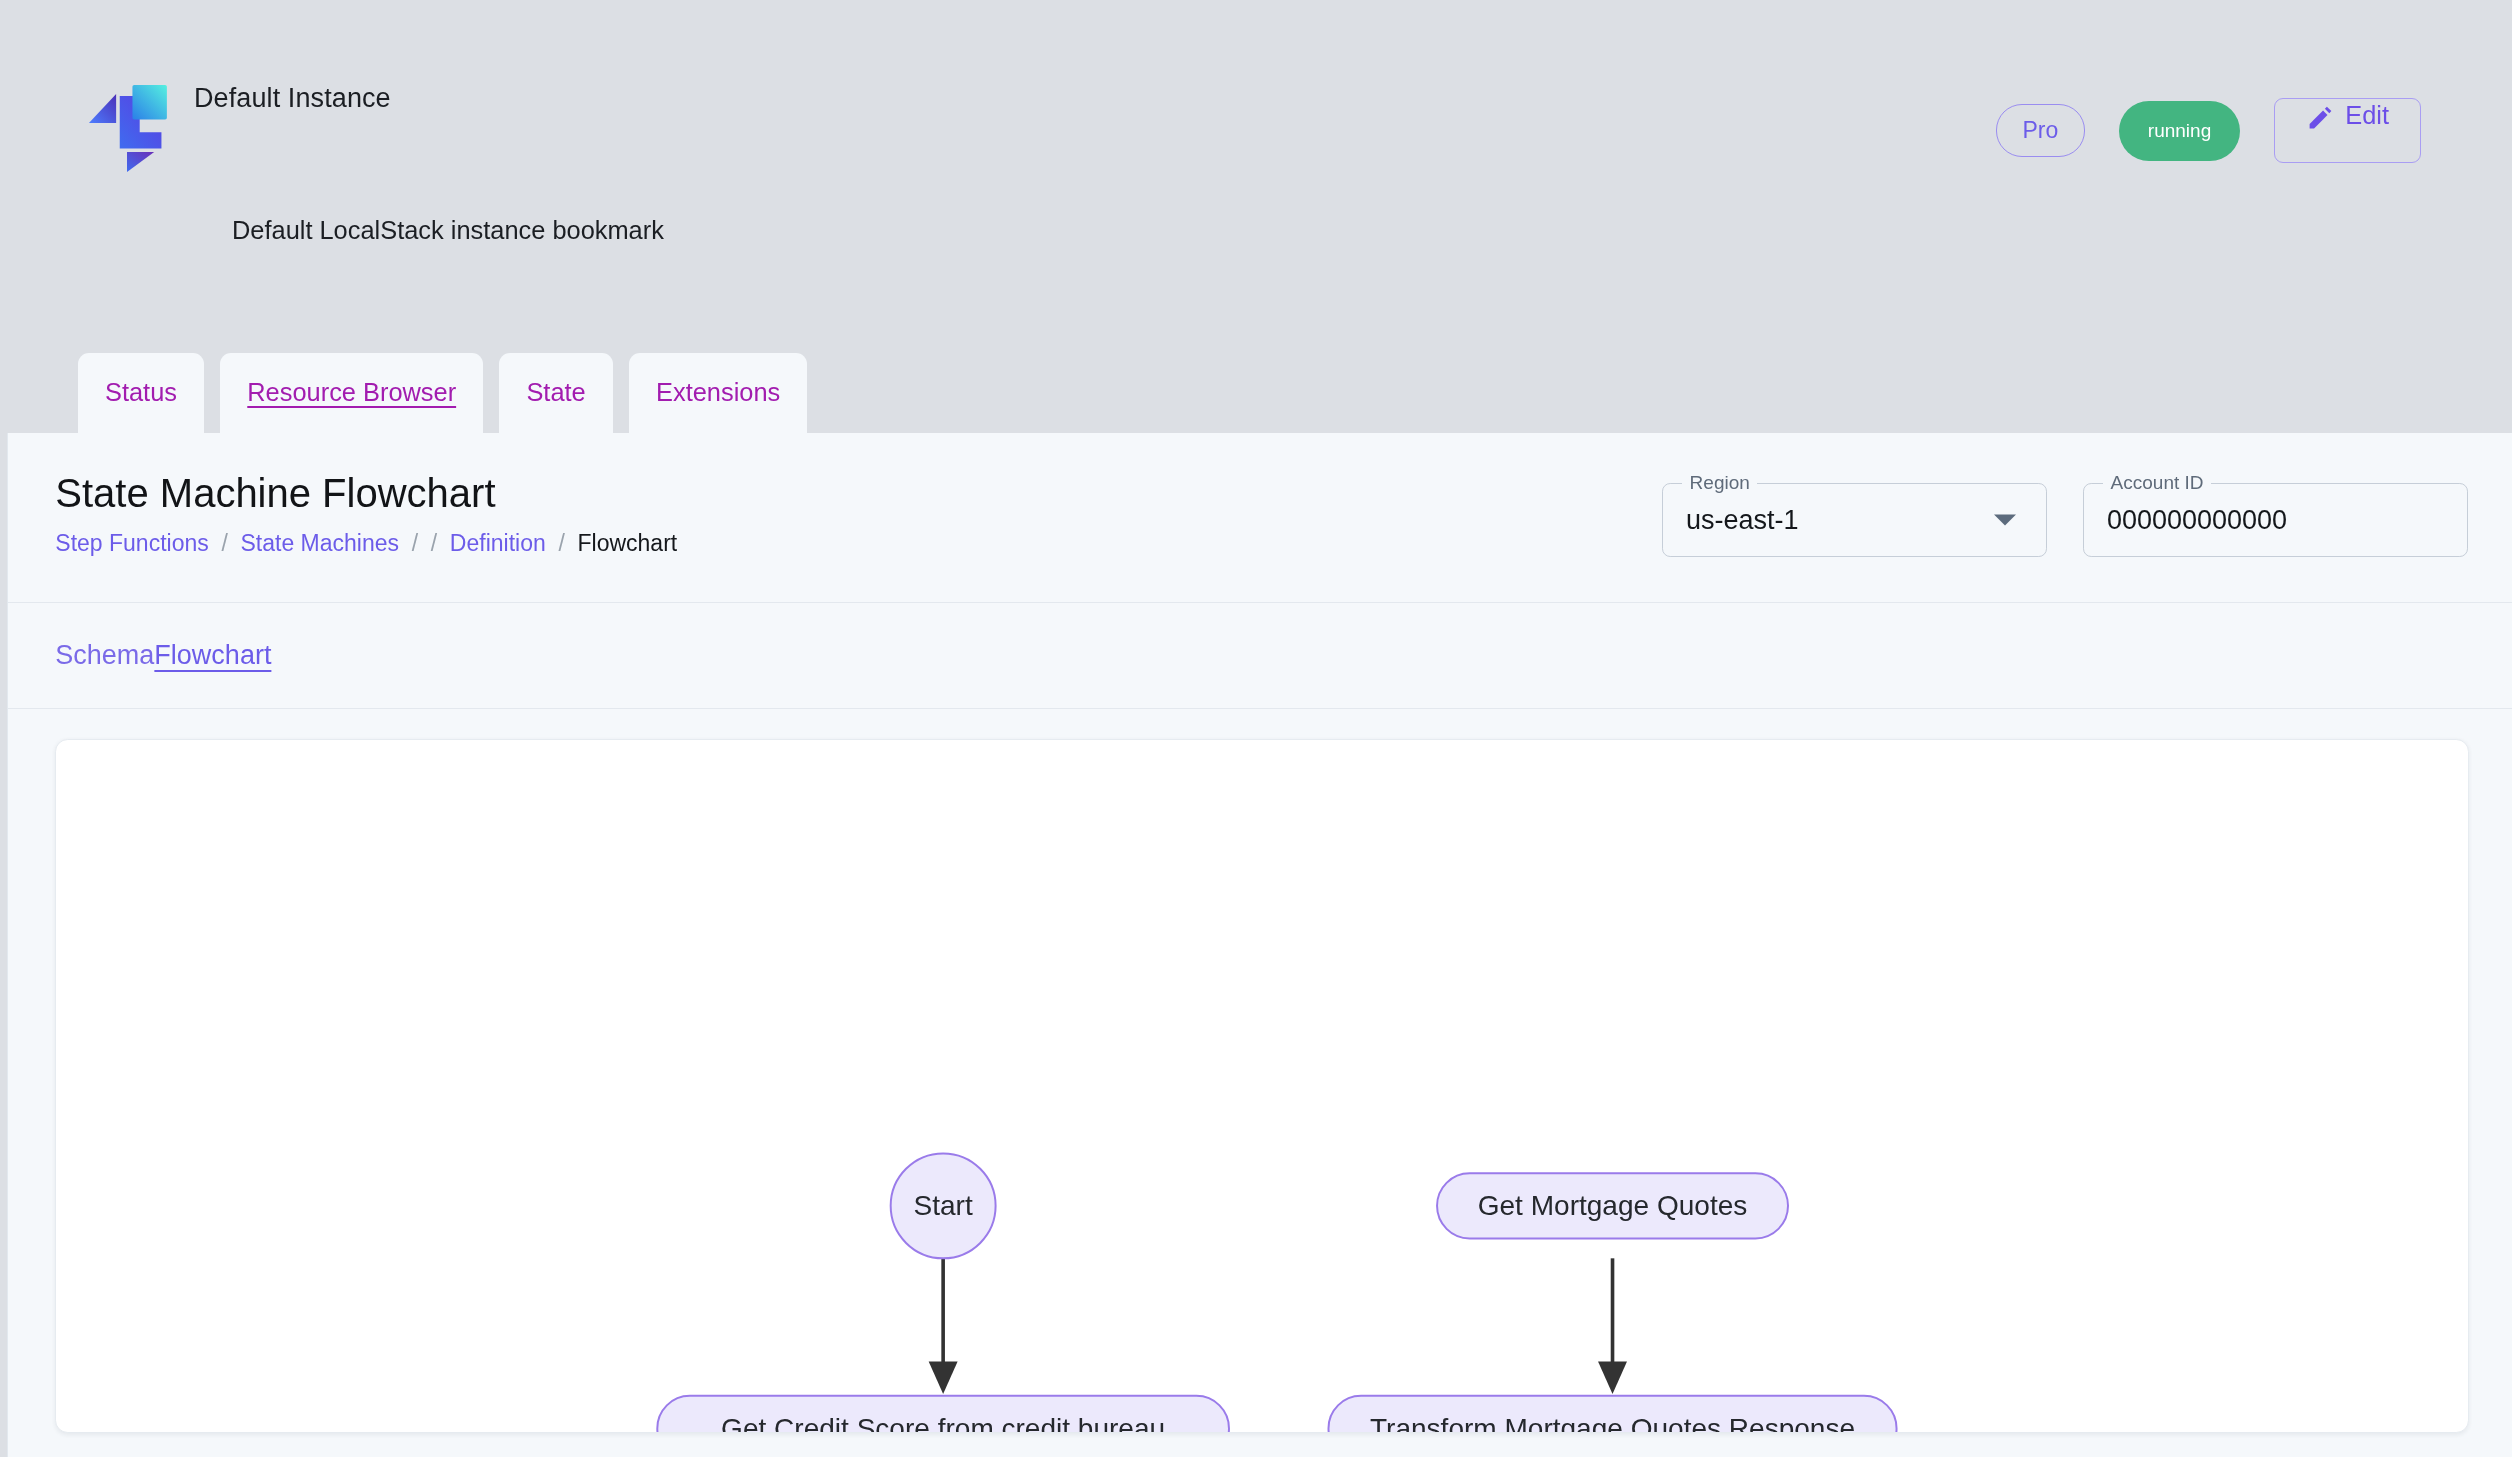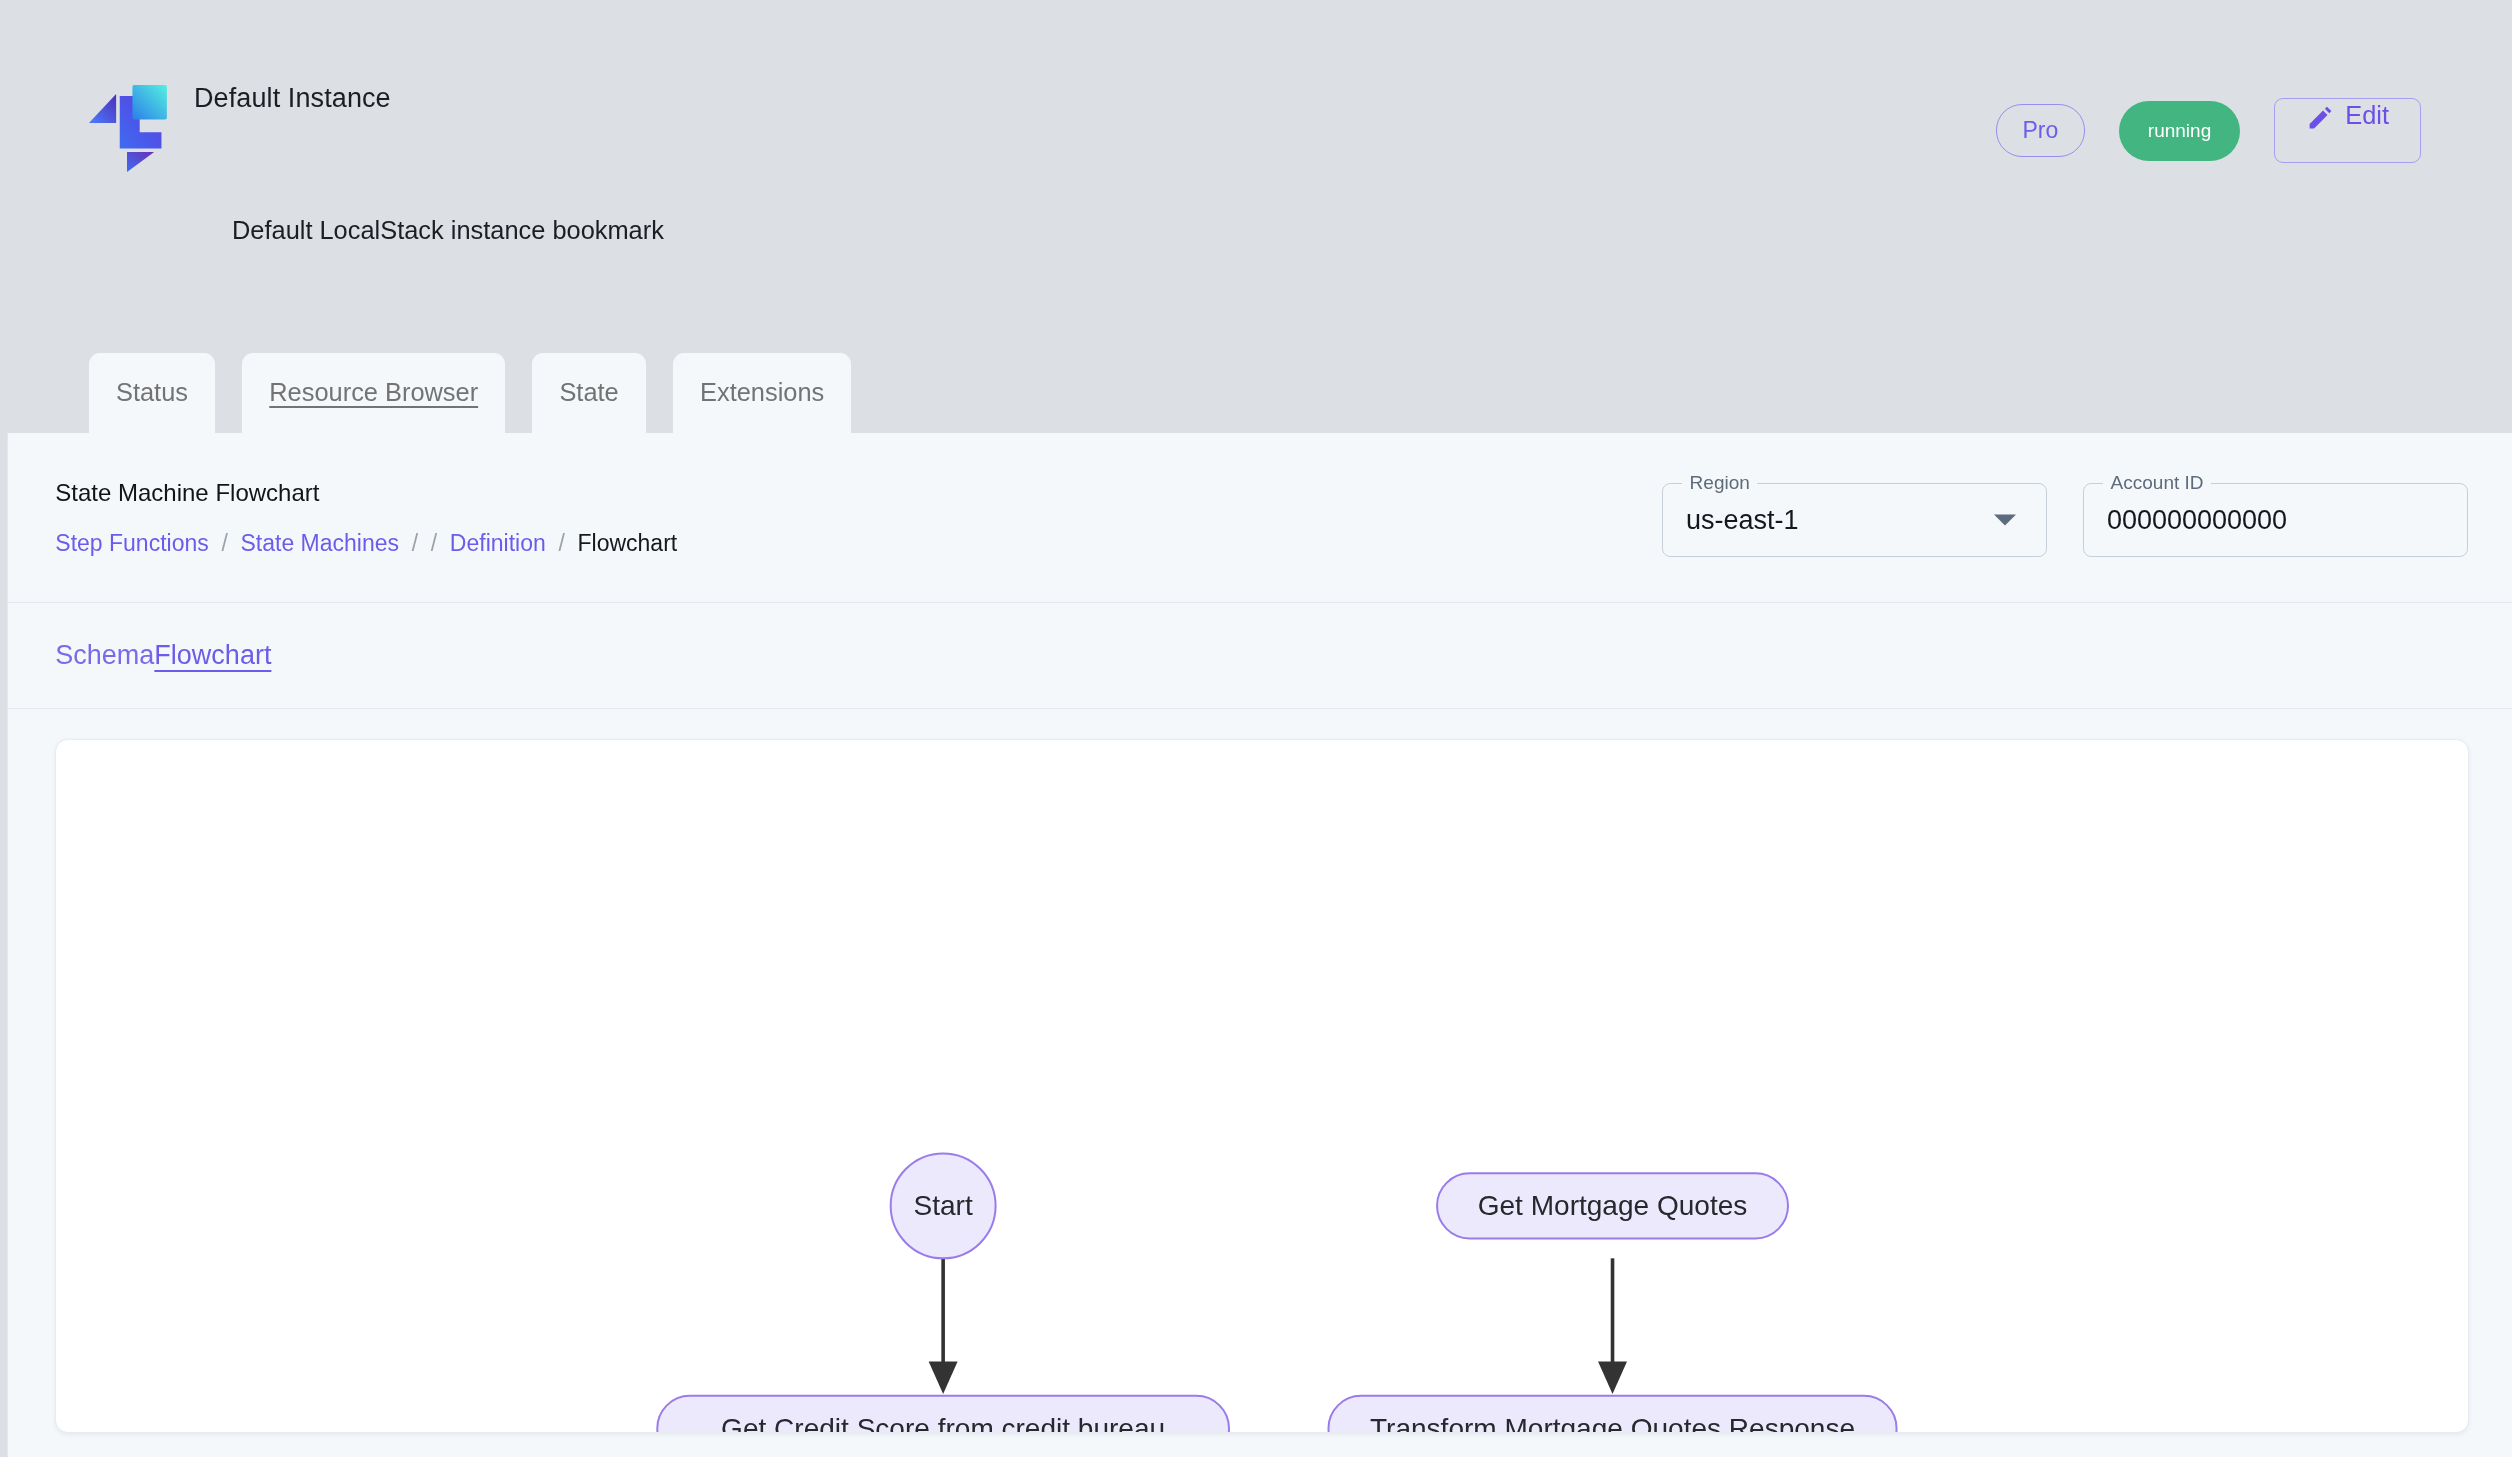--- a/index.html
+++ b/index.html
@@ -103,25 +103,24 @@
     align-items: flex-end;
     gap: 16.3px;
     z-index: 3;
   }
   .main-tab {
     background: #f5f8fb;
     border-radius: 11px 11px 0 0;
     height: 80px;
     padding: 18px 27px;
     display: flex; align-items: center; justify-content: center;
-    color: #737373;
+    color: #a21caf;
     font-size: 25.4px;
     cursor: pointer;
     line-height: 1;
-    margin-left: 11px;
   }
   .main-tab.active { text-decoration: underline; text-underline-offset: 5.4px; }
 
   
   .content-panel {
     position: absolute;
     left: 7.3px; top: 433px;
     width: 2505px;
     height: 1024px;
     background: #f5f8fb;
@@ -129,21 +128,21 @@
   }
 
   .page-head {
     position: relative;
     height: 170px;
     border-bottom: 0.9px solid #e3e8ee;
   }
   .page-title {
     position: absolute;
     left: 47px; top: 38px;
-    font-size: 24px;
+    font-size: 40px;
     color: #121417;
     line-height: 44px;
   }
   .breakcrumb-wrap {
     position: absolute;
     left: 47px; top: 96px;
     display: flex; align-items:center;
     gap: 12.7px;
     font-size: 23px;
     line-height: 29px;

